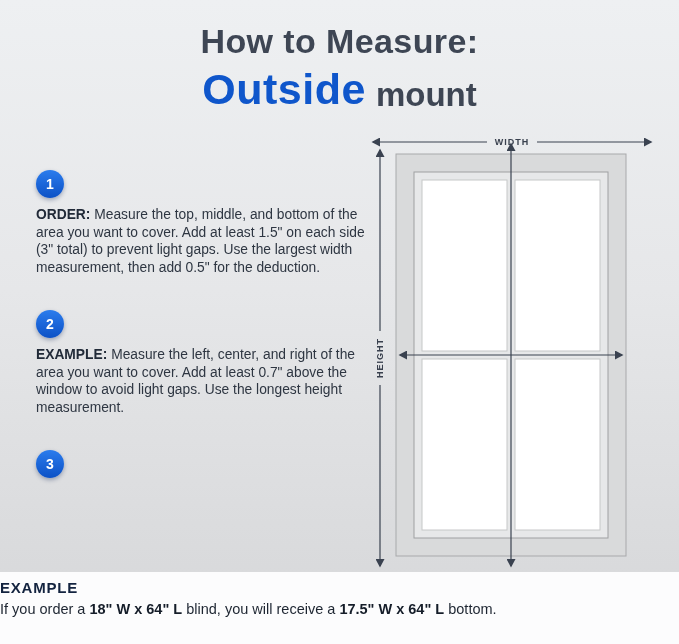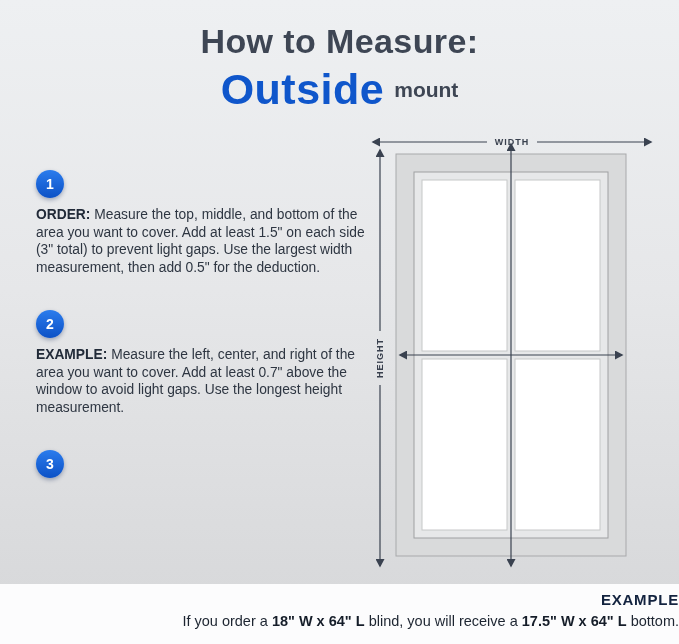--- a/index.html
+++ b/index.html
@@ -9,23 +9,23 @@
     -webkit-font-smoothing:antialiased;
   }
   .canvas{
     position:relative;width:679px;height:644px;overflow:hidden;
     background:linear-gradient(180deg,#eef0f2 0%,#e6e7e9 45%,#d9dadc 88%,#d6d7d9 100%);
   }
 
   
   .title{position:absolute;top:22px;left:0;right:0;text-align:center;color:#3e4654;}
   .title-line1{font-size:34px;font-weight:700;letter-spacing:.4px;}
-  .title-line2{display:flex;justify-content:center;align-items:center;gap:10px;margin-top:4px;}
+  .title-line2{display:flex;justify-content:center;align-items:flex-end;gap:10px;margin-top:4px;}
   .brand{color:#0f56cb;font-size:43px;font-weight:800;letter-spacing:.5px;}
-  .mount{font-size:21px;font-weight:700;color:#3e4654;}
+  .mount{font-size:33px;font-weight:700;color:#3e4654;}
 
   
   .steps{position:absolute;left:36px;top:170px;width:338px;height:400px;}
   .step{position:absolute;left:0;width:338px;}
   .step-1{top:0;}
   .step-2{top:140px;}
   .step-3{top:280px;}
   .badge{
     width:28px;height:28px;border-radius:50%;
     background:linear-gradient(180deg,#2b7ced 0%,#0c51c6 100%);
@@ -35,22 +35,22 @@
     margin-bottom:8px;
   }
   .step-text{font-size:13.8px;line-height:17.5px;color:#2e3642;}
   .step-label{font-weight:800;color:#212a38;}
 
   
   .diagram{position:absolute;left:370px;top:132px;width:284px;height:452px;}
 
   
   .footer{
-    position:absolute;left:0;right:0;bottom:0;height:60px;
-    background:#fcfcfd;text-align:right;padding-top:7px;box-sizing:border-box;
+    position:absolute;left:0;right:0;bottom:0;height:72px;
+    background:#fcfcfd;text-align:left;padding-top:7px;box-sizing:border-box;
   }
   .example-heading{font-size:15px;font-weight:800;color:#13233f;letter-spacing:.8px;margin-bottom:5px;}
   .example-text{font-size:14.5px;color:#1d2531;}
   .example-text b{font-weight:800;color:#151d29;}
 
   svg text{font-family:"Liberation Sans", sans-serif;}
 </style>
 </head>
 <body>
 

